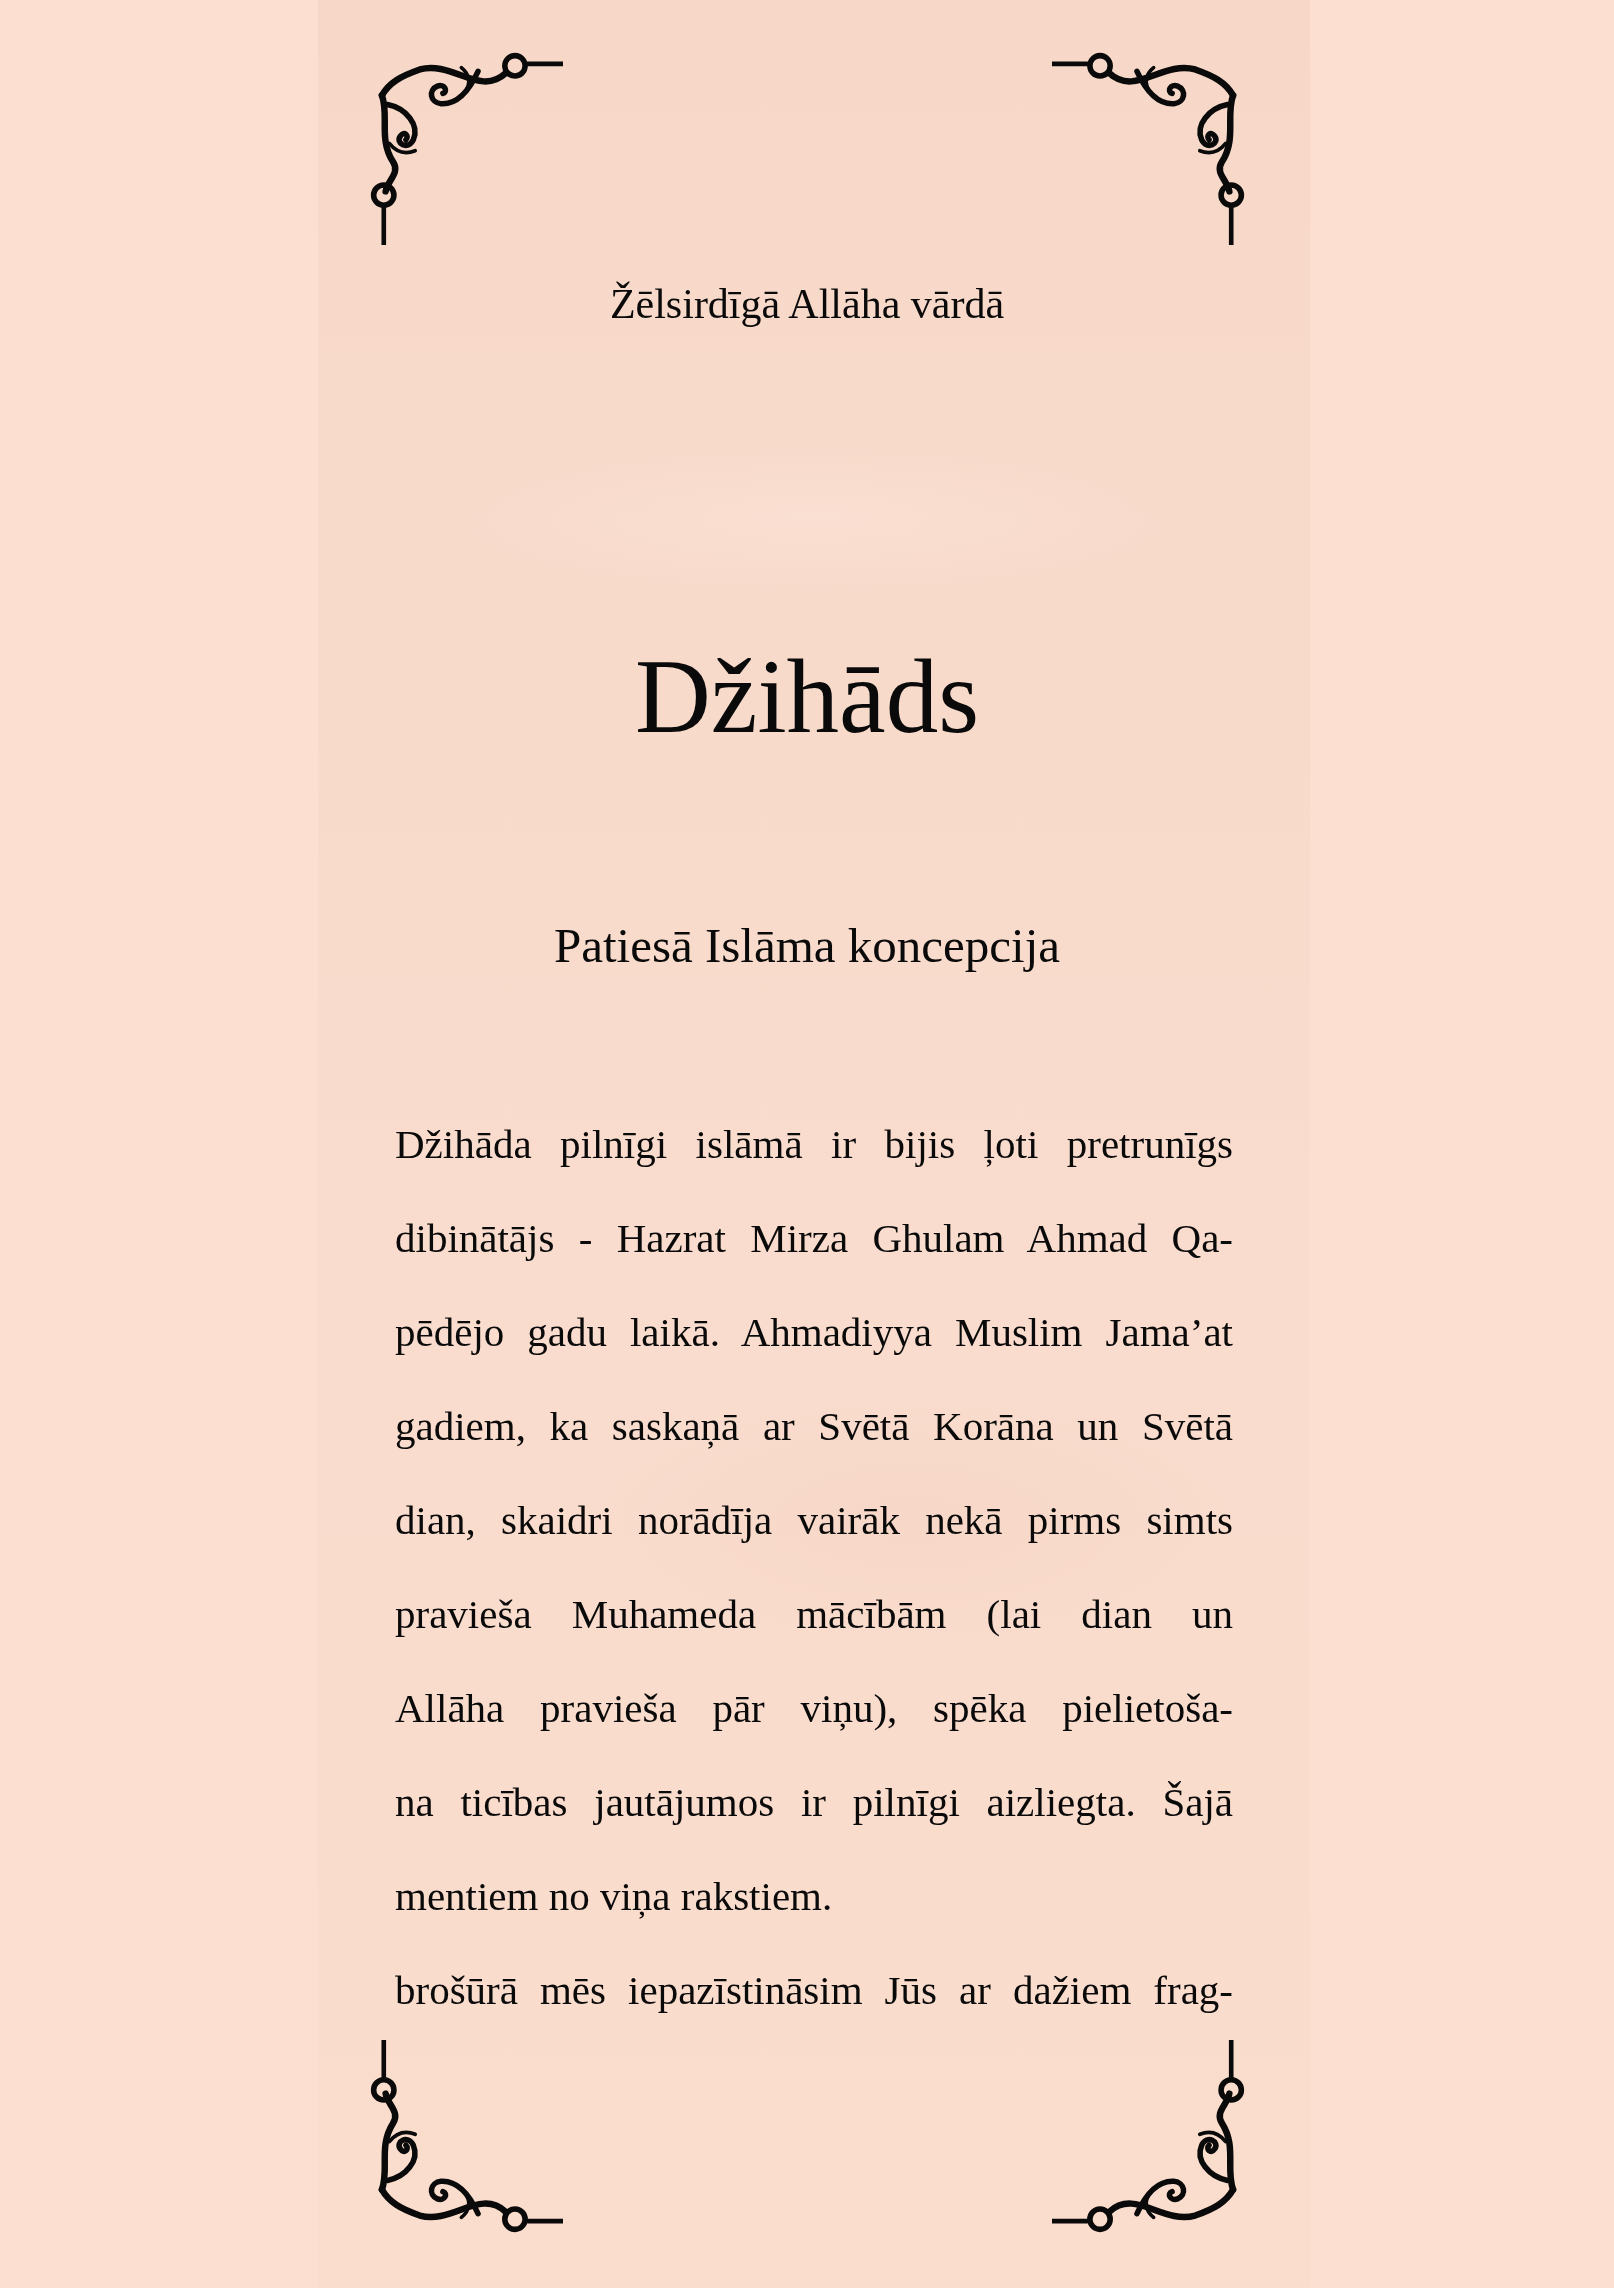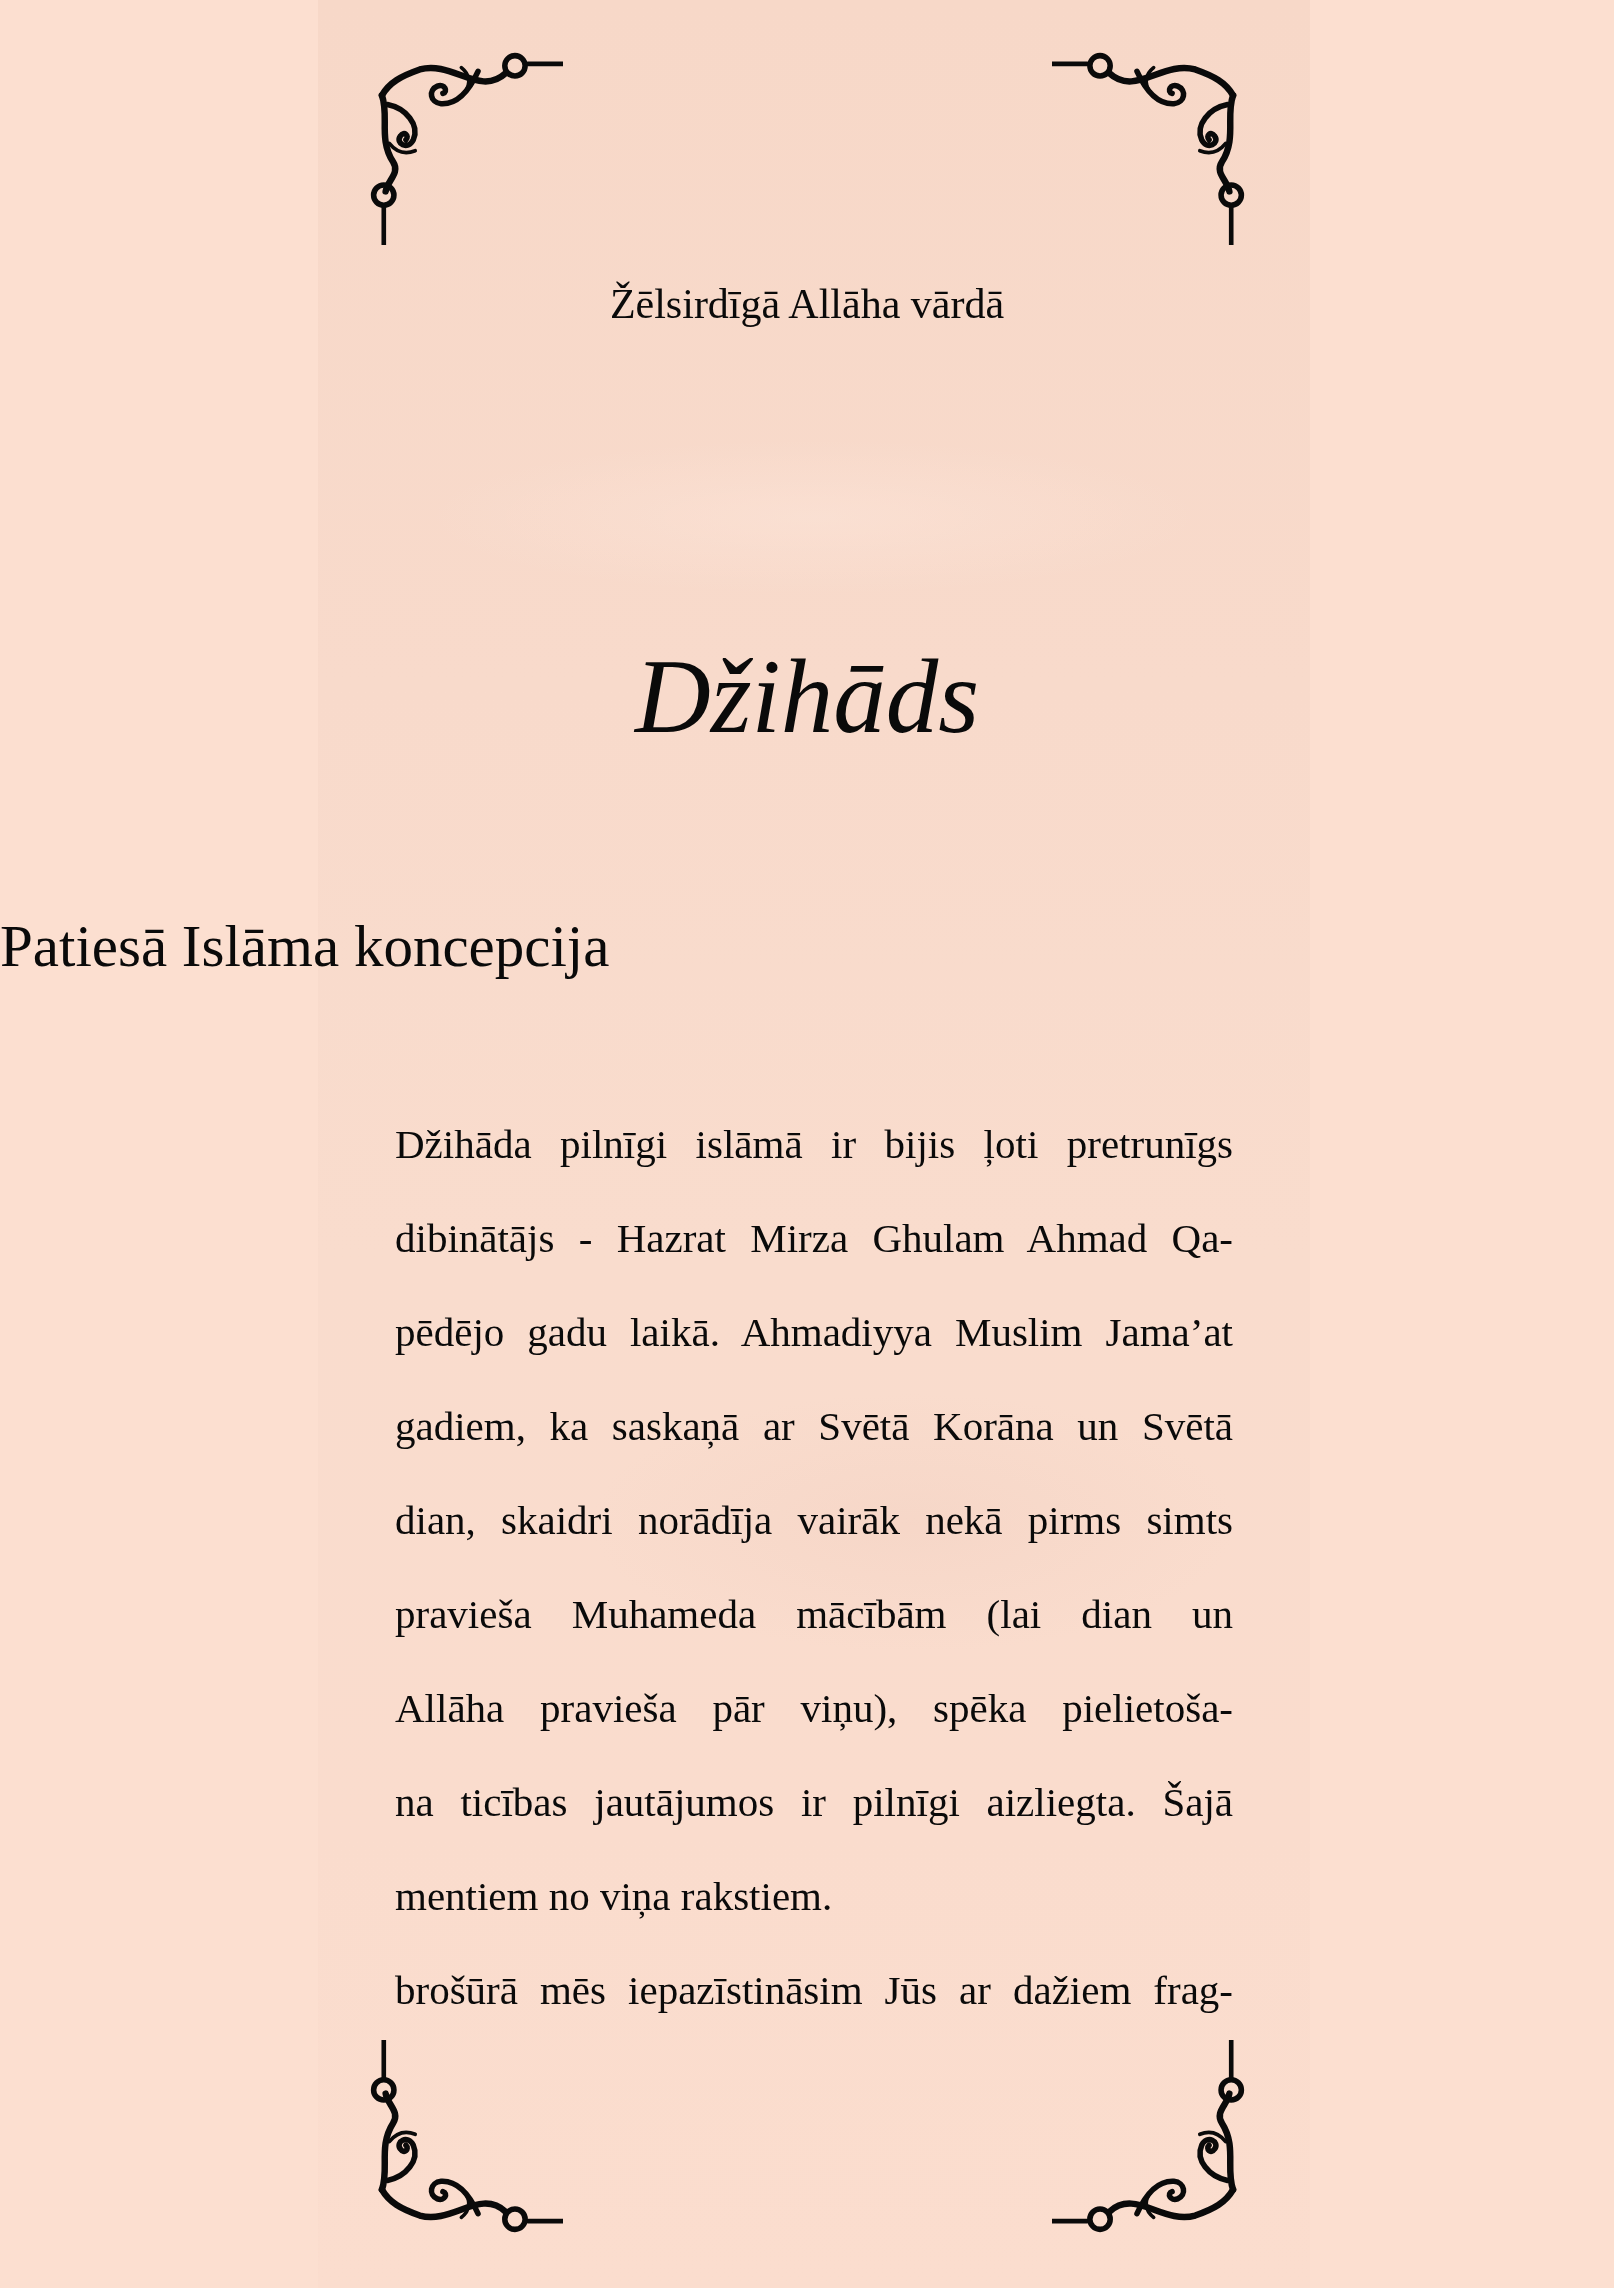--- a/index.html
+++ b/index.html
@@ -26,25 +26,25 @@
   .orn-tr { left: 1052px; top: 51px; transform: scaleX(-1); }
   .orn-bl { left: 369px; top: 2040px; transform: scaleY(-1); }
   .orn-br { left: 1052px; top: 2040px; transform: scale(-1,-1); }
 
   .bismillah {
     position: absolute; left: 0; width: 1614px; top: 275px;
     text-align: center; font-size: 42px; line-height: 59px;
   }
   .title {
     position: absolute; left: 0; width: 1614px; top: 637px;
-    text-align: center; font-size: 105px; line-height: 120px; font-style: italic;
+    text-align: center; font-size: 105px; line-height: 120px;
   }
   .subtitle {
     position: absolute; left: 0; width: 1614px; top: 909px;
-    text-align: left; font-size: 59px; line-height: 74px;
+    text-align: center; font-size: 49px; line-height: 74px;
   }
   .body-text {
     position: absolute; left: 395px; width: 838px; top: 1112px;
   }
   .line {
     display: block; font-size: 41px; height: 94px; line-height: 65px;
     text-align: justify; text-align-last: justify; white-space: nowrap;
   }
   .line.last { text-align-last: left; }
 </style>

